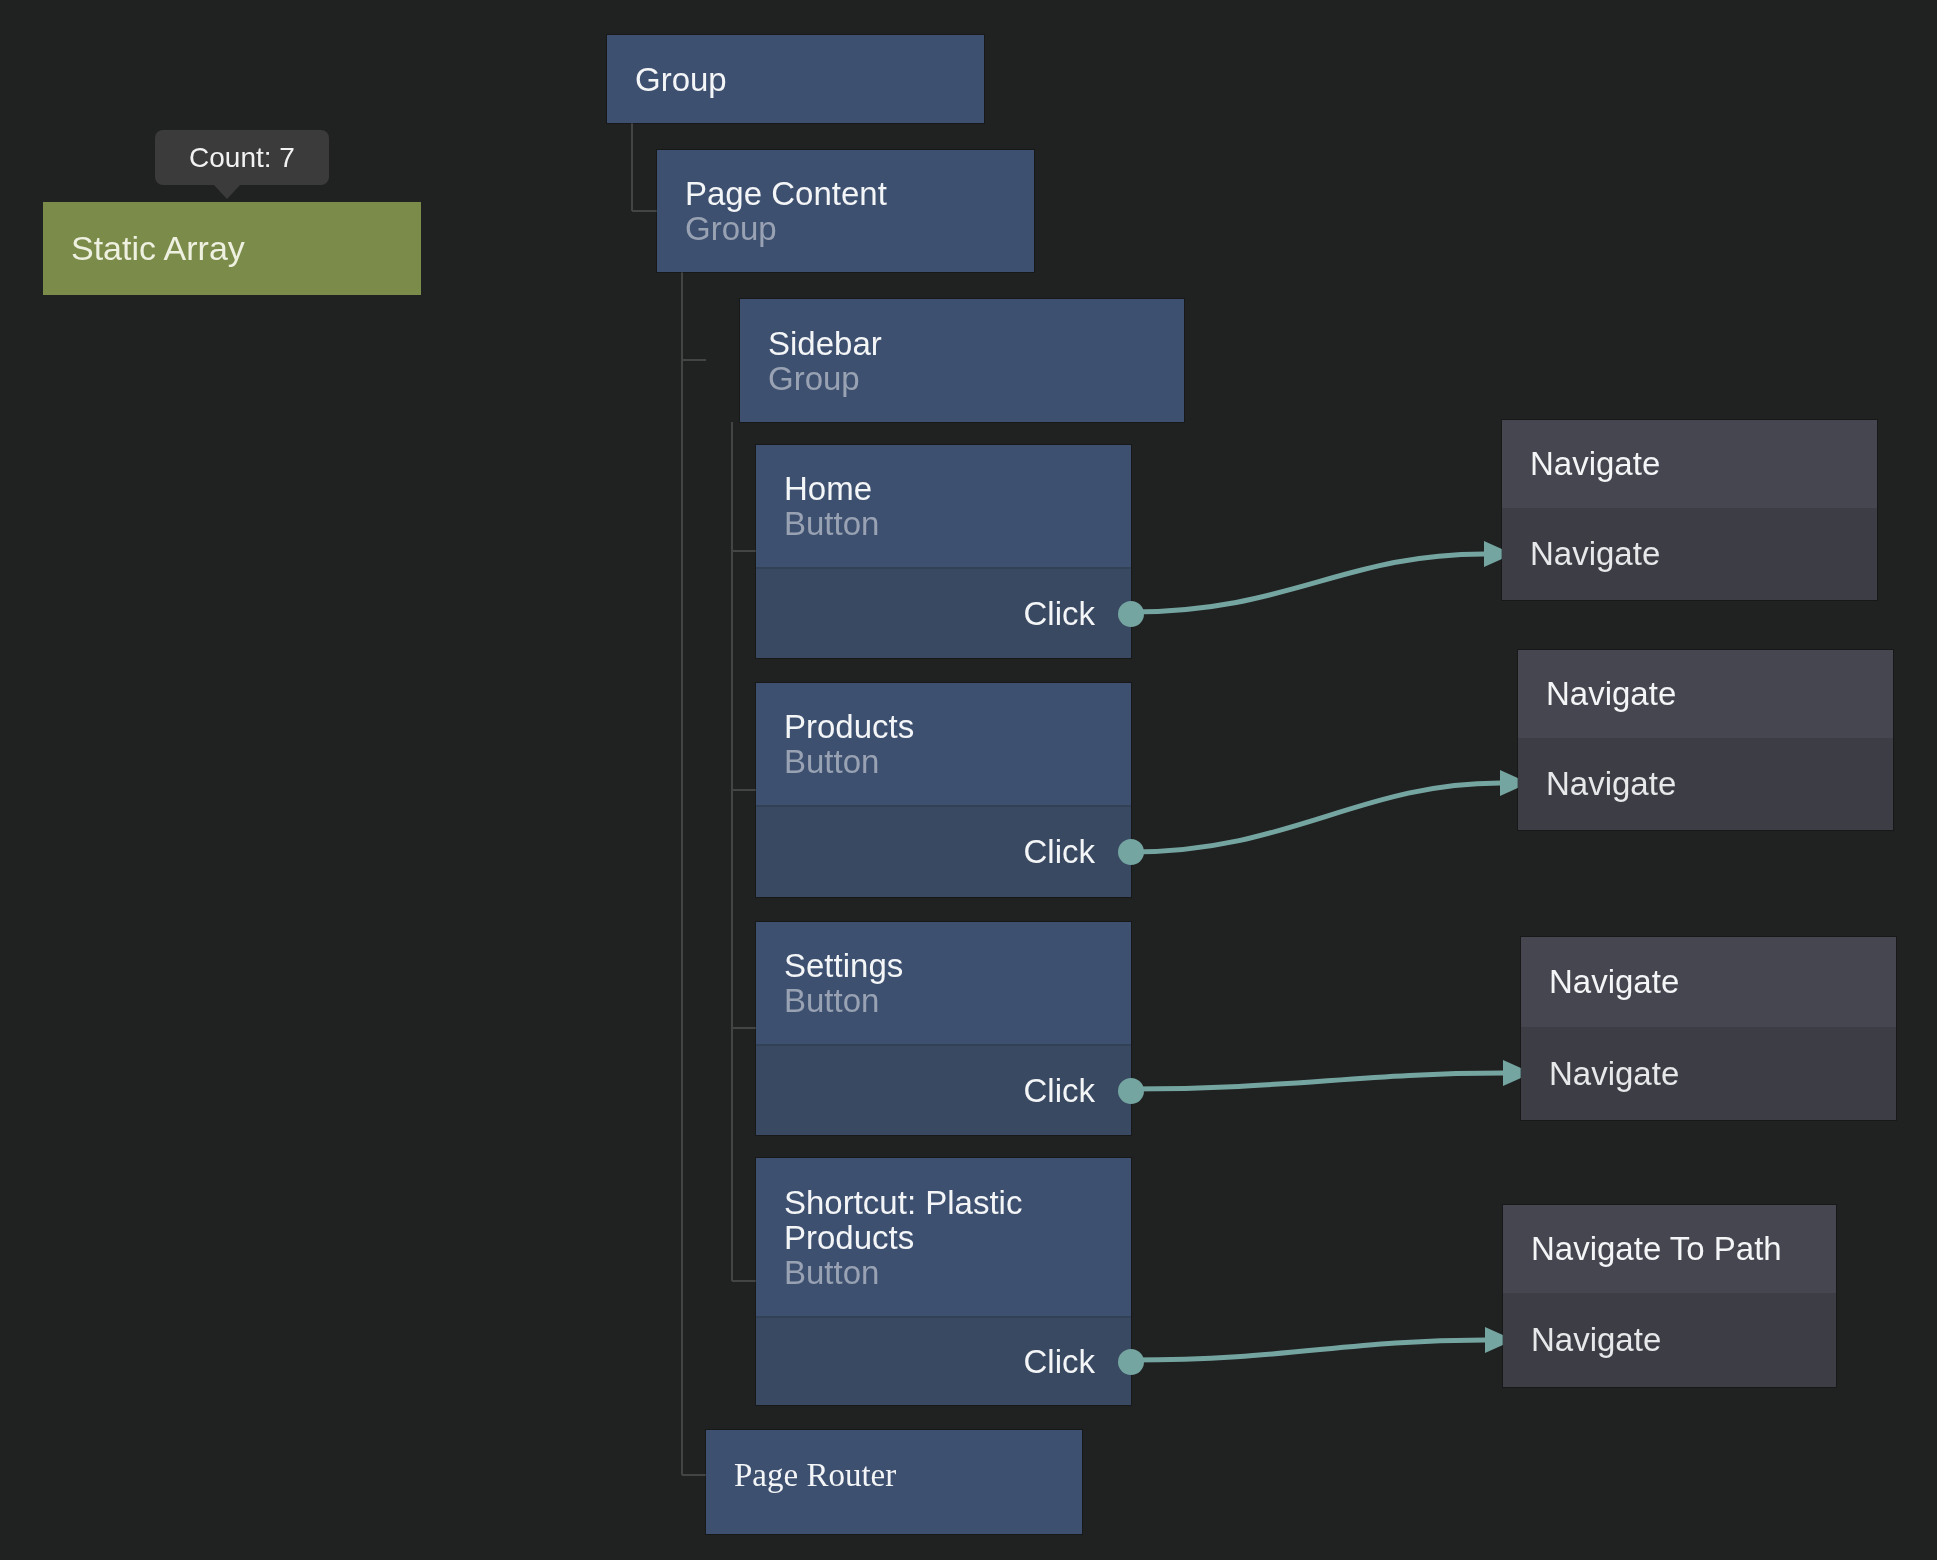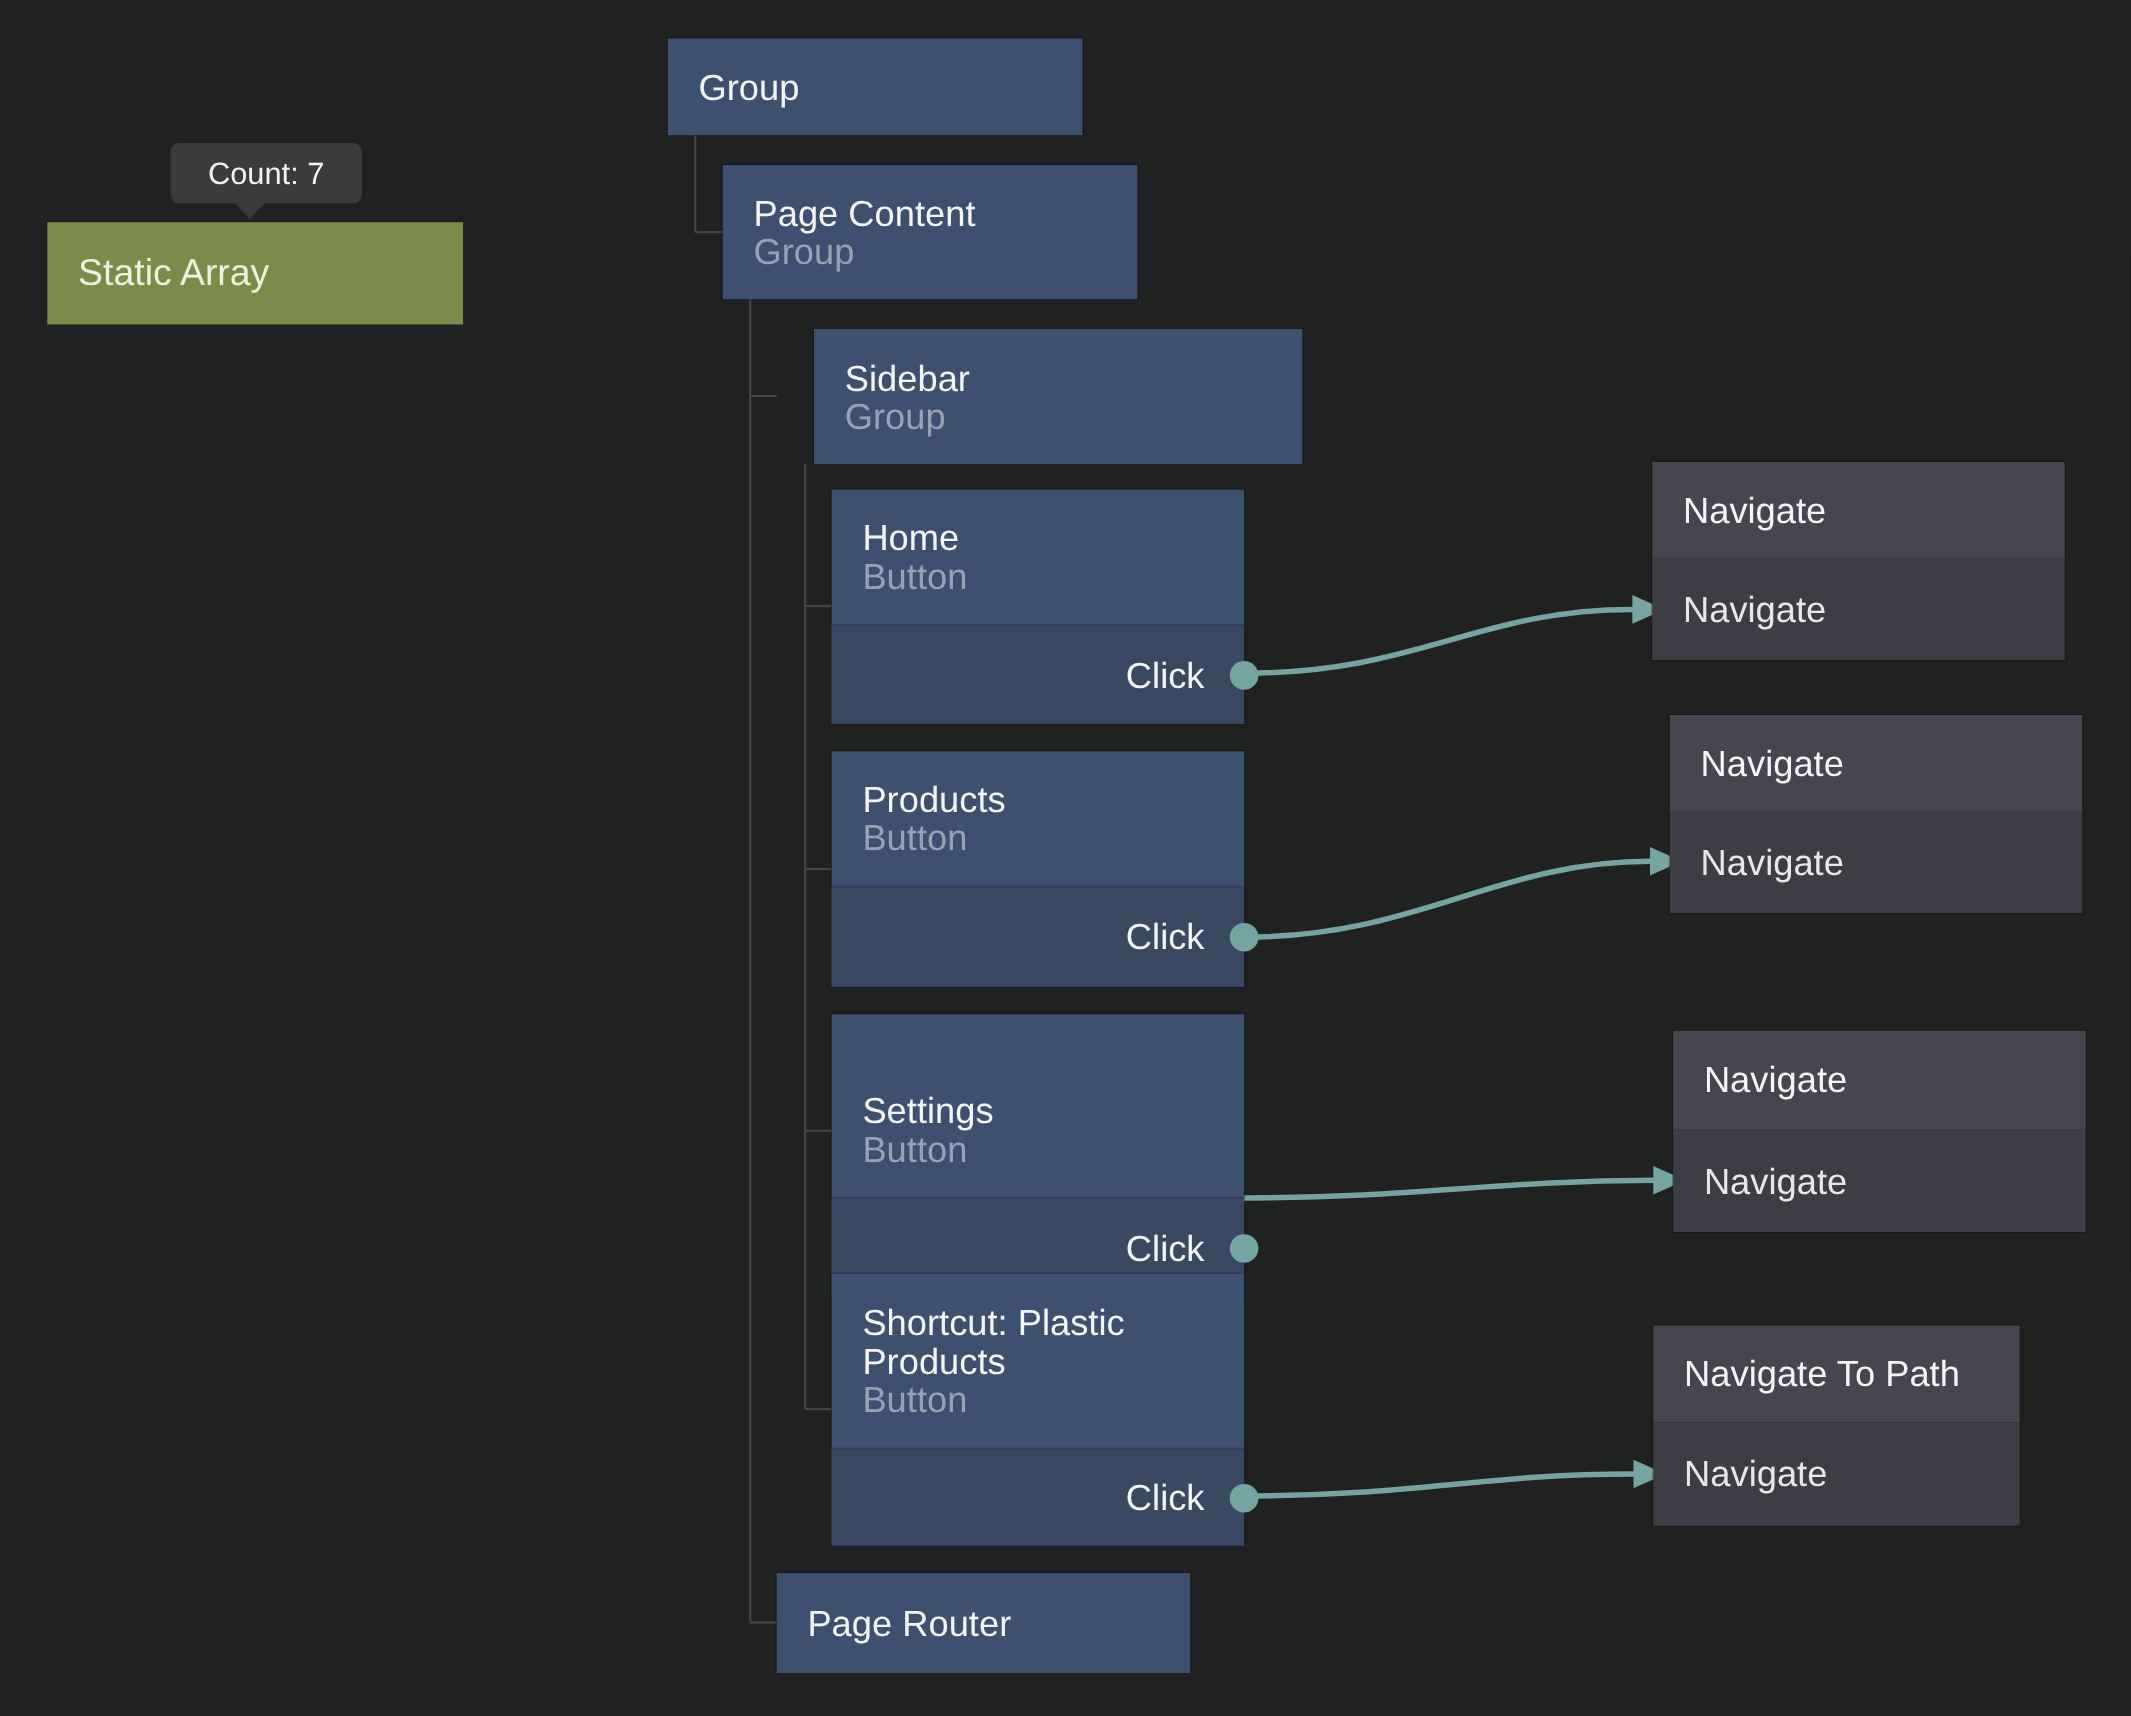--- a/index.html
+++ b/index.html
@@ -57,24 +57,24 @@
   #n-group .title-section{height:88px;}
   #n-main{left:657px;top:150px;width:377px;height:122px;}
   #n-main .title-section{height:122px;}
   #n-sidebar{left:740px;top:299px;width:444px;height:123px;}
   #n-sidebar .title-section{height:123px;}
   #n-home{left:756px;top:445px;width:375px;}
   #n-home .title-section{height:122px;} #n-home .ports-section{height:91px;}
   #n-products{left:756px;top:683px;width:375px;}
   #n-products .title-section{height:122px;} #n-products .ports-section{height:92px;}
   #n-settings{left:756px;top:922px;width:375px;}
-  #n-settings .title-section{height:122px;margin-top:44px;} #n-settings .ports-section{height:91px;}
+  #n-settings .title-section{height:122px;} #n-settings .ports-section{height:91px;}
   #n-shortcut{left:756px;top:1158px;width:375px;}
   #n-shortcut .title-section{height:158px;} #n-shortcut .ports-section{height:89px;}
-  #n-pagerouter{left:706px;top:1430px;width:376px;height:91px;}
+  #n-pagerouter{left:706px;top:1430px;width:376px;height:104px;font-family:Liberation Serif, serif;}
   #n-pagerouter .title-section{height:91px;}
   #n-nav1{left:1502px;top:420px;width:375px;}
   #n-nav1 .action-header{height:88px;} #n-nav1 .action-body{height:92px;}
   #n-nav2{left:1518px;top:650px;width:375px;}
   #n-nav2 .action-header{height:88px;} #n-nav2 .action-body{height:92px;}
   #n-nav3{left:1521px;top:937px;width:375px;}
   #n-nav3 .action-header{height:90px;} #n-nav3 .action-body{height:93px;}
   #n-nav4{left:1503px;top:1205px;width:333px;}
   #n-nav4 .action-header{height:88px;} #n-nav4 .action-body{height:94px;}
 </style>

